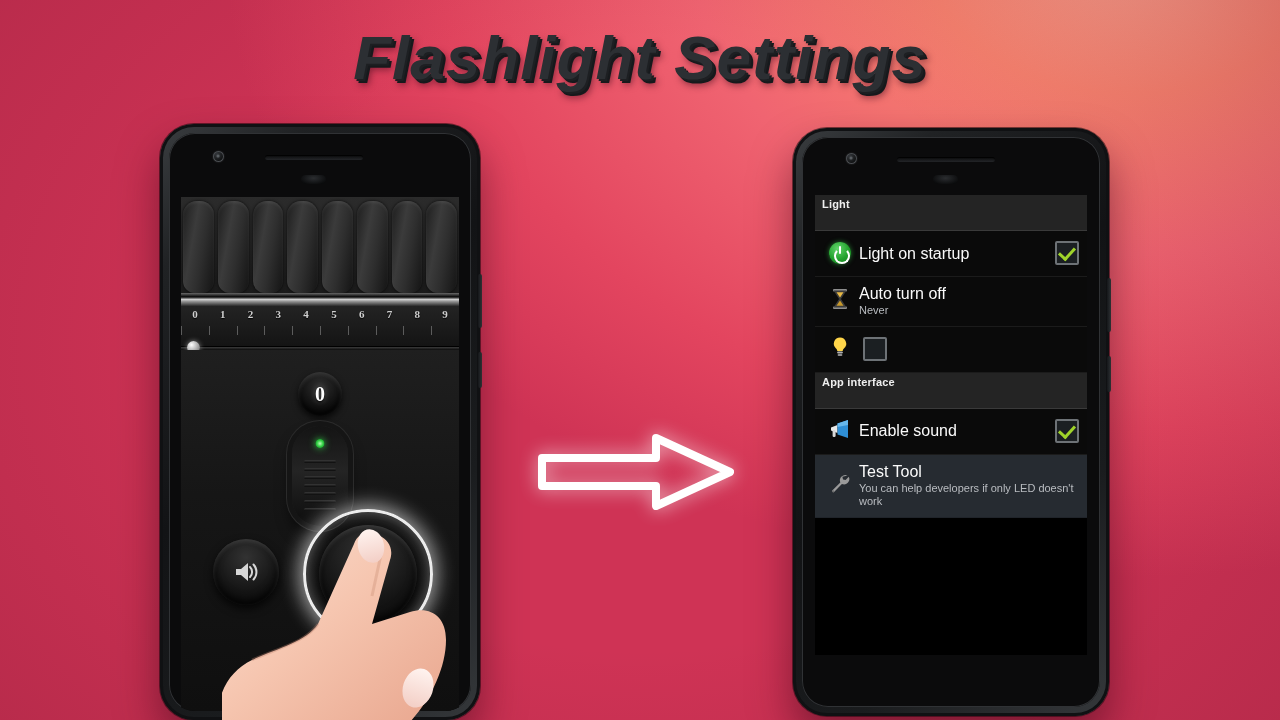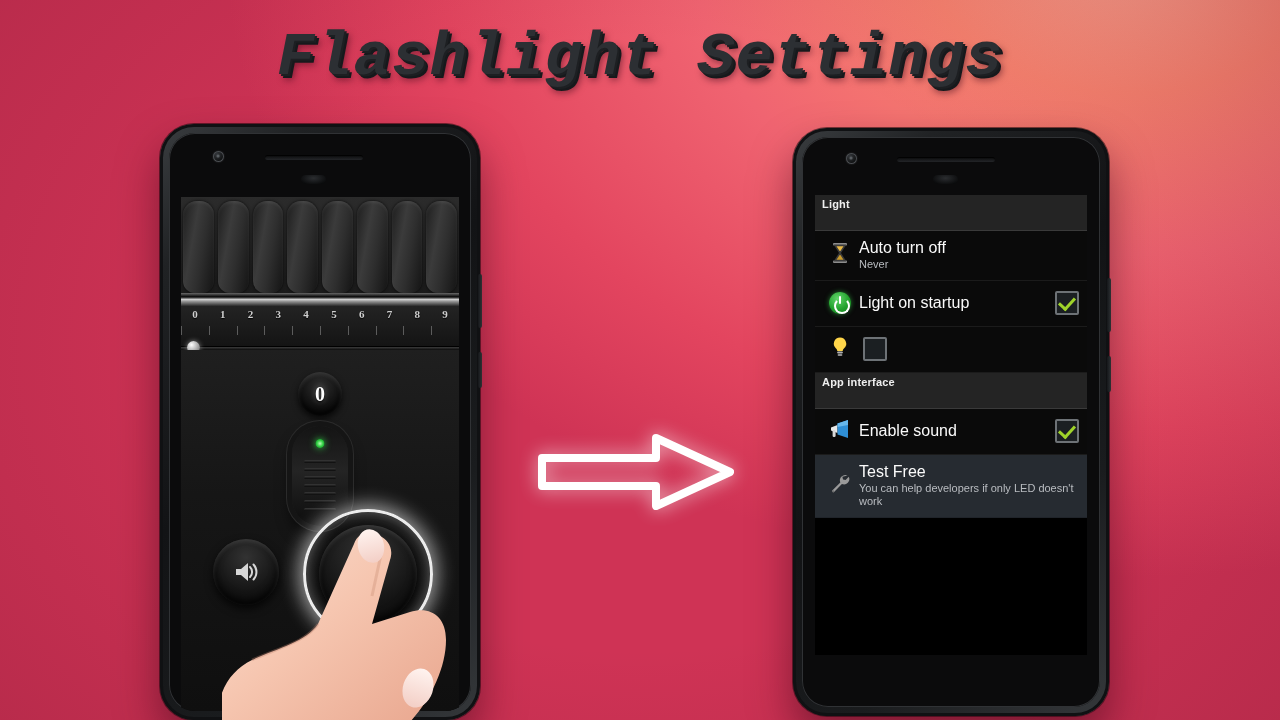--- a/index.html
+++ b/index.html
@@ -20,21 +20,21 @@
     position:absolute; inset:0;
     background: radial-gradient(ellipse 1000px 760px at 50% 48%, rgba(0,0,0,0) 40%, rgba(90,10,35,.28) 100%);
     pointer-events:none;
   }
 
   
   .title {
     position: absolute;
     top: 22px; left: 0; width: 1280px;
     text-align: center;
-    font-family: Liberation Mono, monospace;
+    font-family: Liberation Sans, sans-serif;
     font-style: italic;
     font-weight: 700;
     font-size: 62px;
     letter-spacing: 1px;
     color: #2c2f33;
     text-shadow:
       2px 2px 0 #1d1f22,
       4px 4px 0 #17191c,
       5px 6px 7px rgba(60,10,25,.55);
     z-index: 6;
@@ -399,41 +399,41 @@
     <div class="bezel">
       <div class="cam" style="left:44px; top:16px;"></div>
       <div class="earpiece" style="left:95px; top:20px; width:98px;"></div>
       <div class="sensor-pill" style="left:131px; top:38px;"></div>
 
       <div class="screen" id="screen-right">
         <div class="settings-list" id="settings-list">
             <div class="sec-header">Light</div>
             <div class="row">
               <div class="row-ico">
+                <span class="ic ic-power"></span>
+              </div>
+              <div class="row-txt">
+                <div class="row-title">Light on startup</div>
+              </div>
+              <div class="cbox on"></div>
+            </div>
+            <div class="row">
+              <div class="row-ico">
                 <span class="ic"><svg width="24" height="24" viewBox="0 0 24 24">
                     <rect x="5" y="2" width="14" height="2.4" rx="1" fill="#8d8d8d"></rect>
                     <rect x="5" y="19.6" width="14" height="2.4" rx="1" fill="#8d8d8d"></rect>
                     <path d="M7 4.4 h10 L12 12 Z" fill="#e8b945"></path>
                     <path d="M12 12 L17 19.6 H7 Z" fill="#c99a2c"></path>
                     <path d="M7 4.4 h10 L12 12 L17 19.6 H7 L12 12 Z" fill="none" stroke="#3b3b3b" stroke-width="1.6"></path>
                   </svg></span>
               </div>
               <div class="row-txt">
                 <div class="row-title">Auto turn off</div>
                 <div class="row-sub">Never</div>
               </div>
-            </div>
-            <div class="row">
-              <div class="row-ico">
-                <span class="ic ic-power"></span>
-              </div>
-              <div class="row-txt">
-                <div class="row-title">Light on startup</div>
-              </div>
-              <div class="cbox on"></div>
             </div>
             <div class="row">
               <div class="row-ico">
                 <span class="ic"><svg width="24" height="24" viewBox="0 0 24 24">
                     <path d="M12 2.5 a6.2 6.2 0 0 1 4 10.9 c-.9.8-1.2 1.6-1.3 2.6 h-5.4 c-.1-1-.4-1.8-1.3-2.6 A6.2 6.2 0 0 1 12 2.5 z" fill="#ffd54a"></path>
                     <path d="M12 2.5 a6.2 6.2 0 0 1 4 10.9 l-.3.3 A6.2 6.2 0 0 0 12 2.5 z" fill="#f2b705"></path>
                     <rect x="9.1" y="16.4" width="5.8" height="2" rx="1" fill="#b0b0b0"></rect>
                     <rect x="9.6" y="19" width="4.8" height="2" rx="1" fill="#8f8f8f"></rect>
                   </svg></span>
               </div>
@@ -455,21 +455,21 @@
               <div class="cbox on"></div>
             </div>
             <div class="row alt">
               <div class="row-ico">
                 <span class="ic"><svg width="24" height="24" viewBox="0 0 24 24">
                     <path d="M19.6 4.6 a5.4 5.4 0 0 0-7.3 6.9 L4 19.8 l1.6 1.6 8.3-8.3 a5.4 5.4 0 0 0 6.9-7.3 l-3.2 3.2 -2.6-.6 -.6-2.6 z" fill="#9a9a9a"></path>
                     <circle cx="5.1" cy="20.3" r="1.1" fill="#6e6e6e"></circle>
                   </svg></span>
               </div>
               <div class="row-txt">
-                <div class="row-title">Test Free</div>
+                <div class="row-title">Test Tool</div>
                 <div class="row-sub">You can help developers if only LED doesn't work</div>
               </div>
             </div>
           </div>
       </div>
     </div>
   </div>
 
 </div>
 

